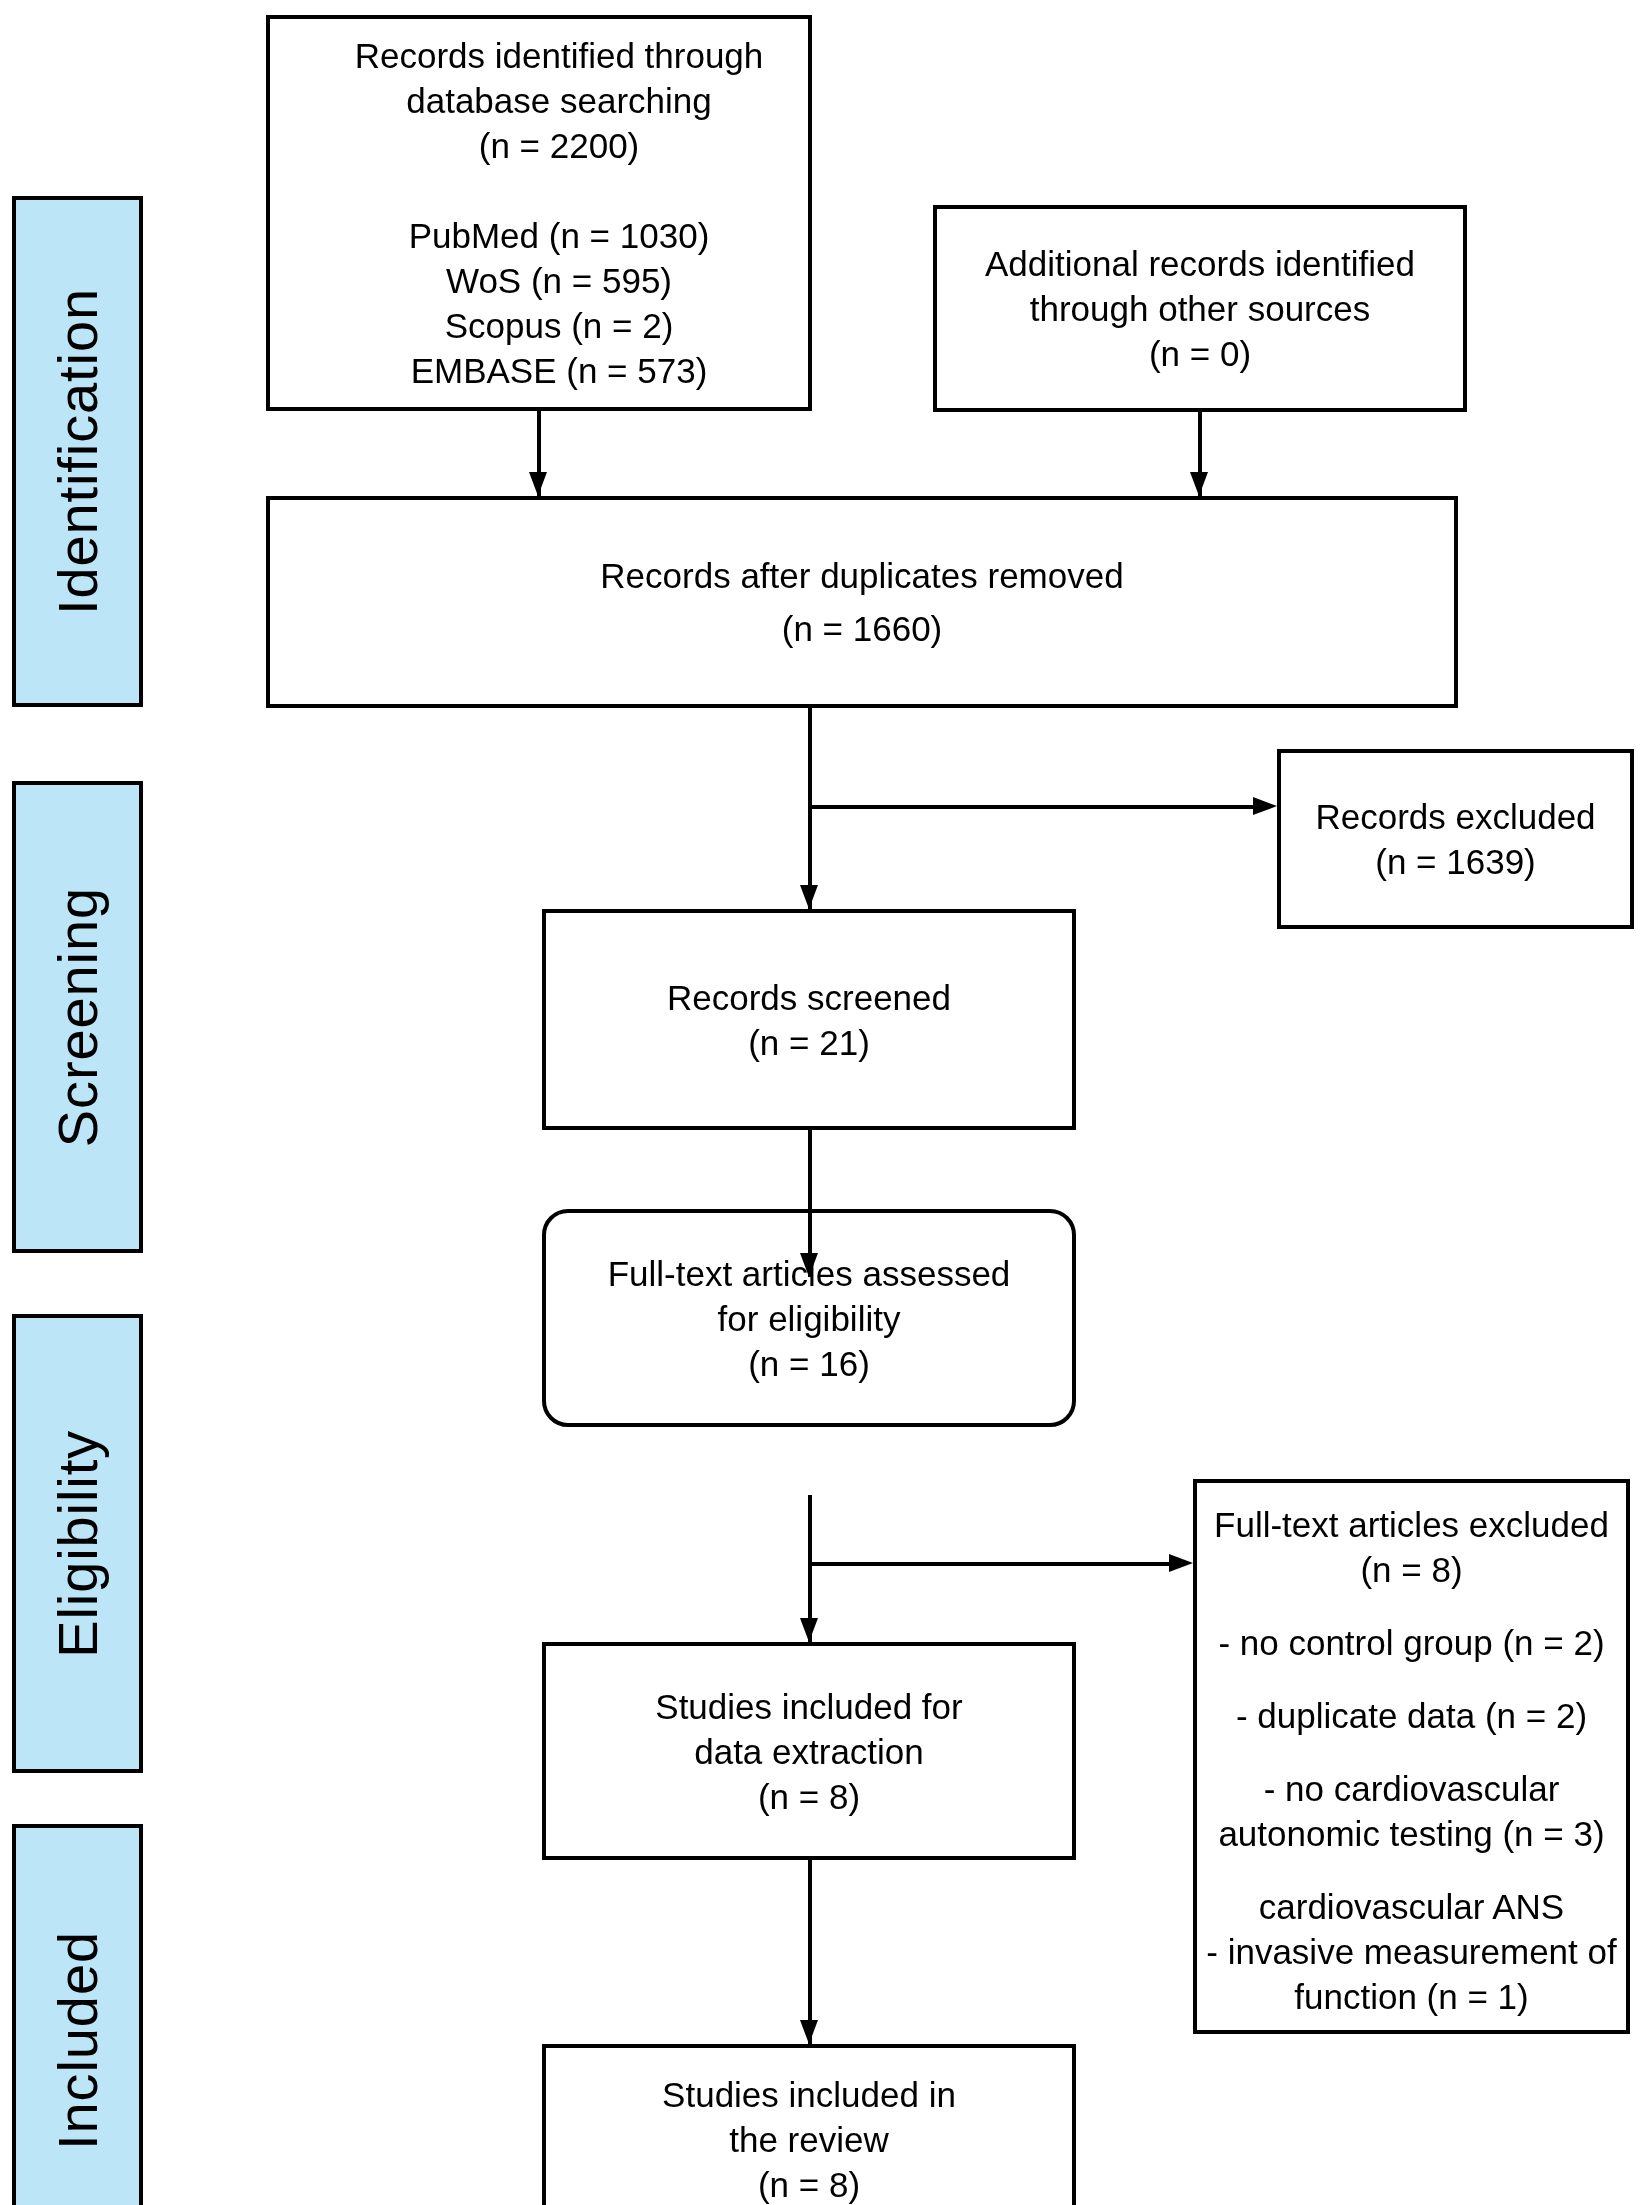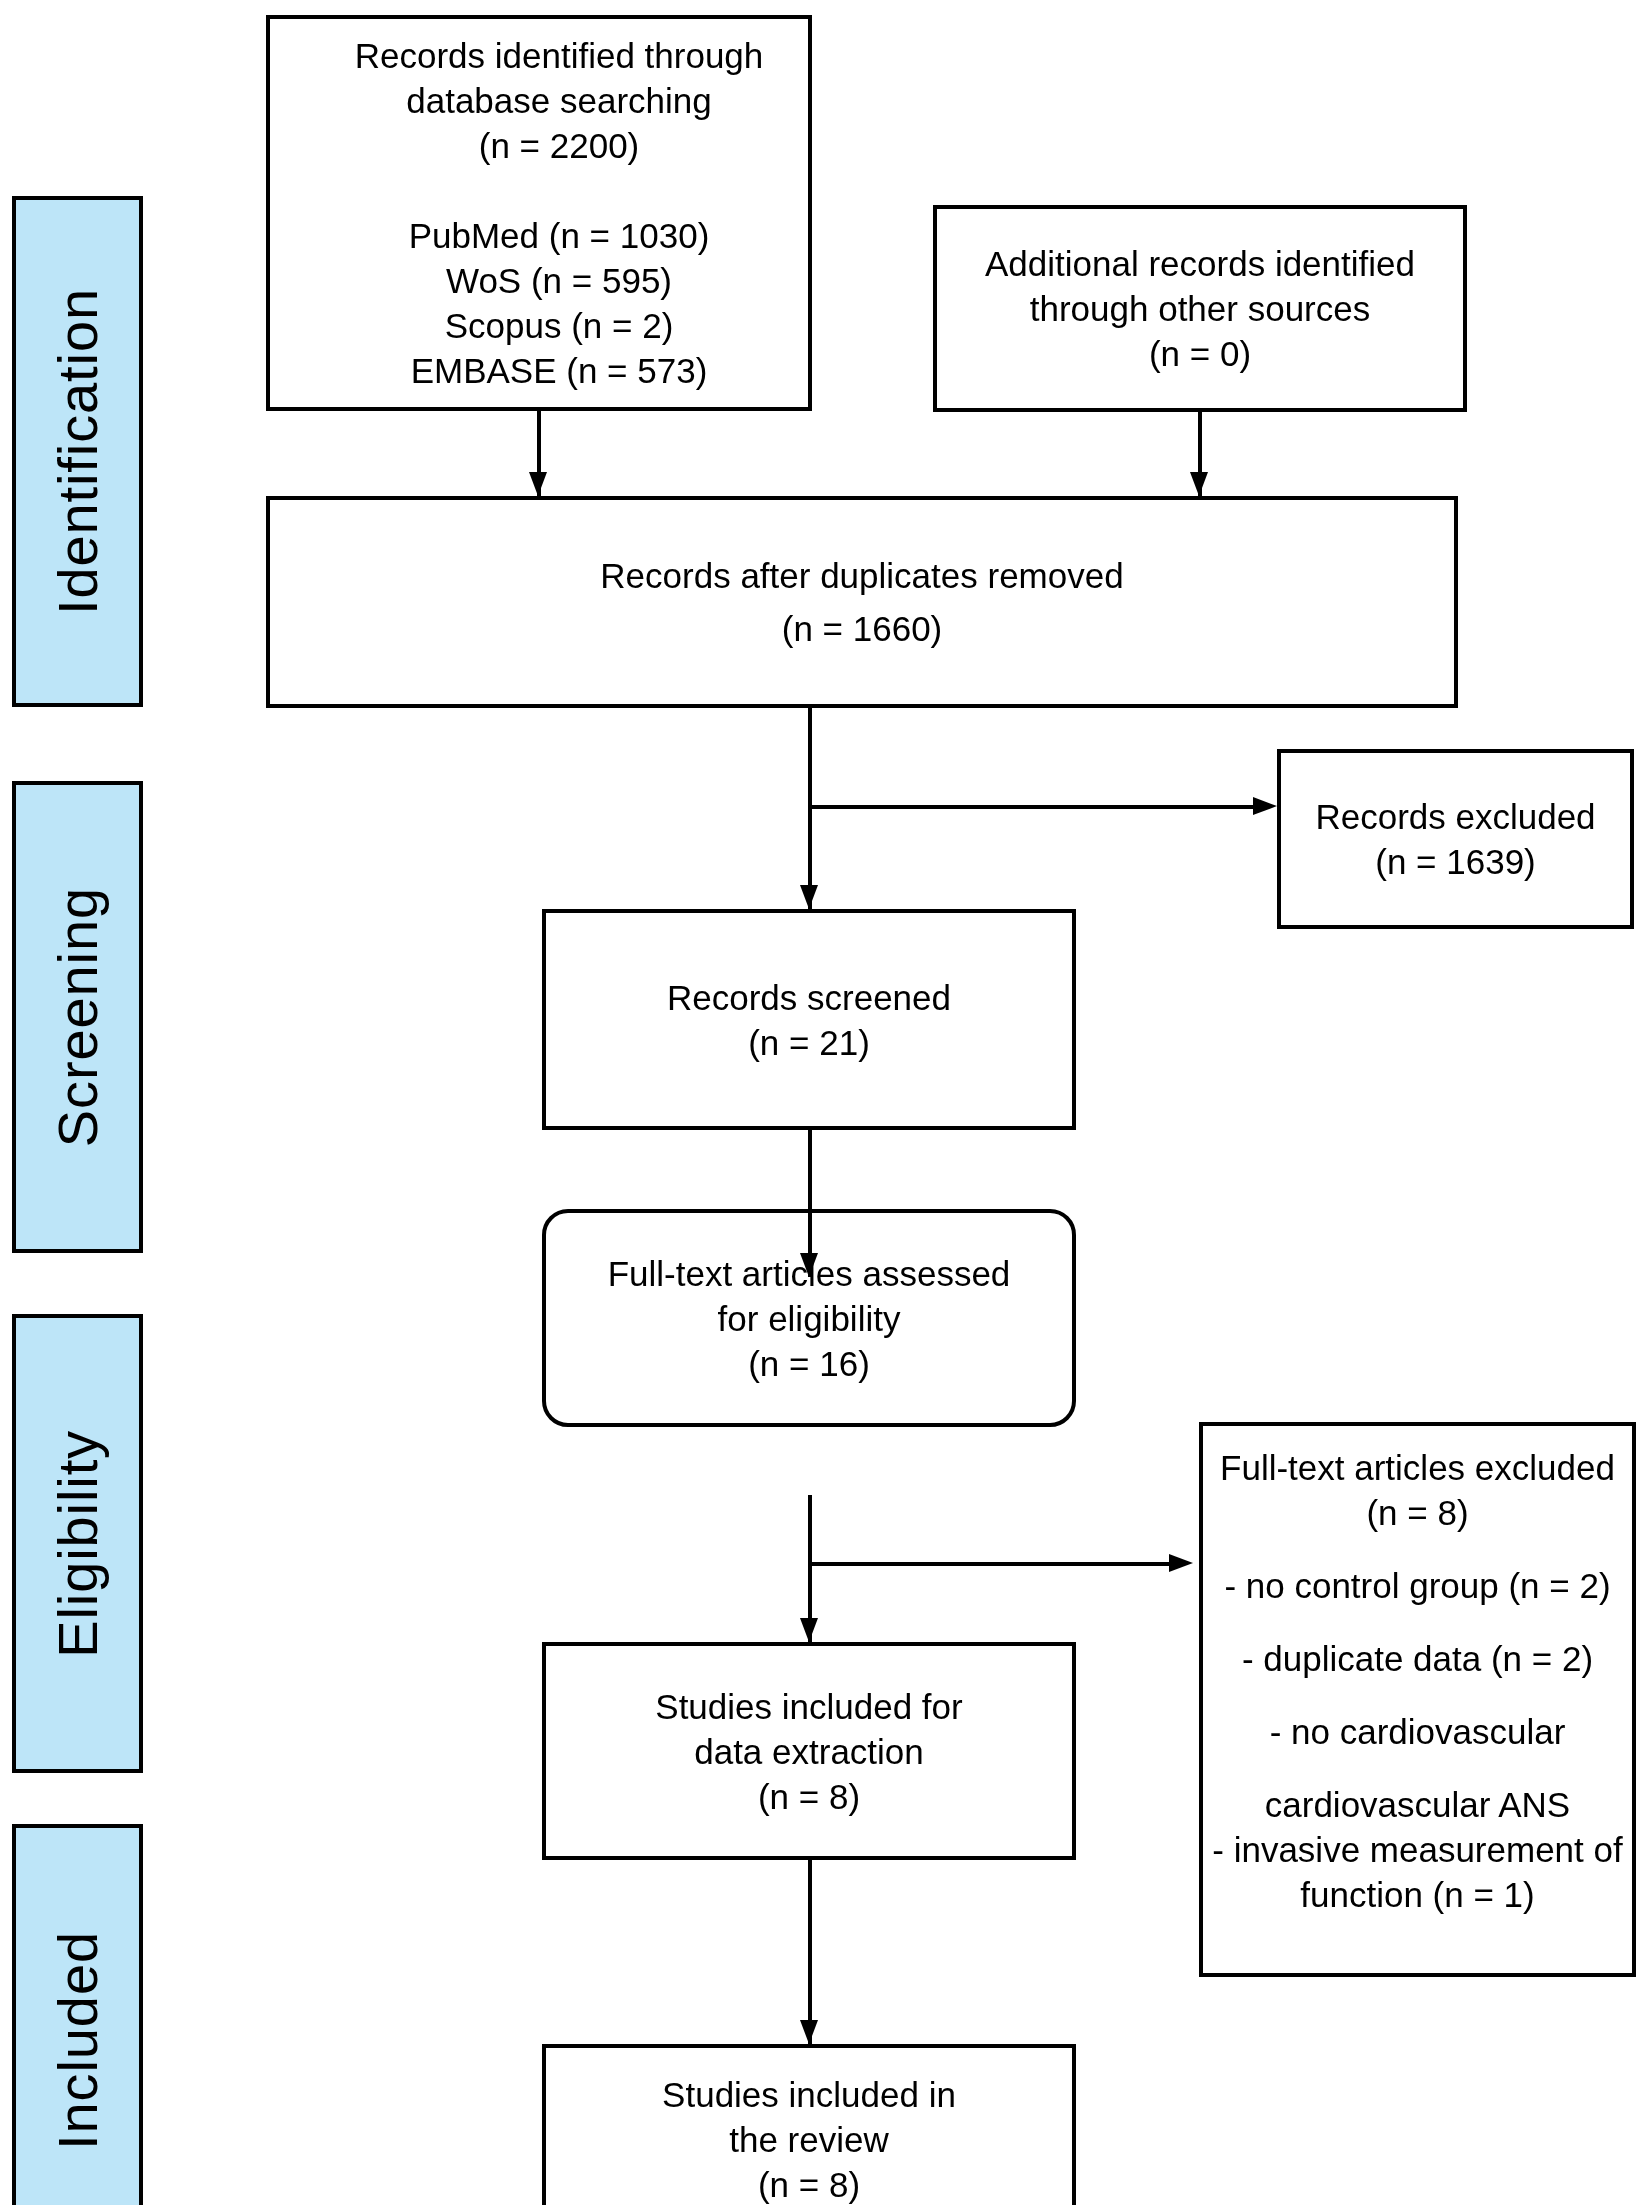--- a/index.html
+++ b/index.html
@@ -112,33 +112,34 @@
     <div class="line">Records screened</div>
     <div class="line">(n = 21)</div>
   </div>
 
   <div class="box" style="left:542px;top:1209px;width:534px;height:218px;border-radius:26px;">
     <div class="line">Full-text articles assessed</div>
     <div class="line">for eligibility</div>
     <div class="line">(n = 16)</div>
   </div>
 
-  <div class="box box-tall" style="left:1193px;top:1422px;width:437px;height:555px;margin-left:6px;">
+  <div class="box box-tall" style="left:1193px;top:1479px;width:437px;height:555px;">
     <div>
       <div class="line">Full-text articles excluded</div>
       <div class="line">(n = 8)</div>
     </div>
     <div class="reason">
       <div class="line">- no control group (n = 2)</div>
     </div>
     <div class="reason">
       <div class="line">- duplicate data (n = 2)</div>
     </div>
     <div class="reason">
       <div class="line">- no cardiovascular</div>
+      <div class="line">autonomic testing (n = 3)</div>
     </div>
     <div class="reason">
       <div class="line">cardiovascular ANS</div>
       <div class="line">- invasive measurement of</div>
       <div class="line">function (n = 1)</div>
     </div>
   </div>
 
   <div class="box" style="left:542px;top:1642px;width:534px;height:218px;">
     <div class="line">Studies included for</div>

